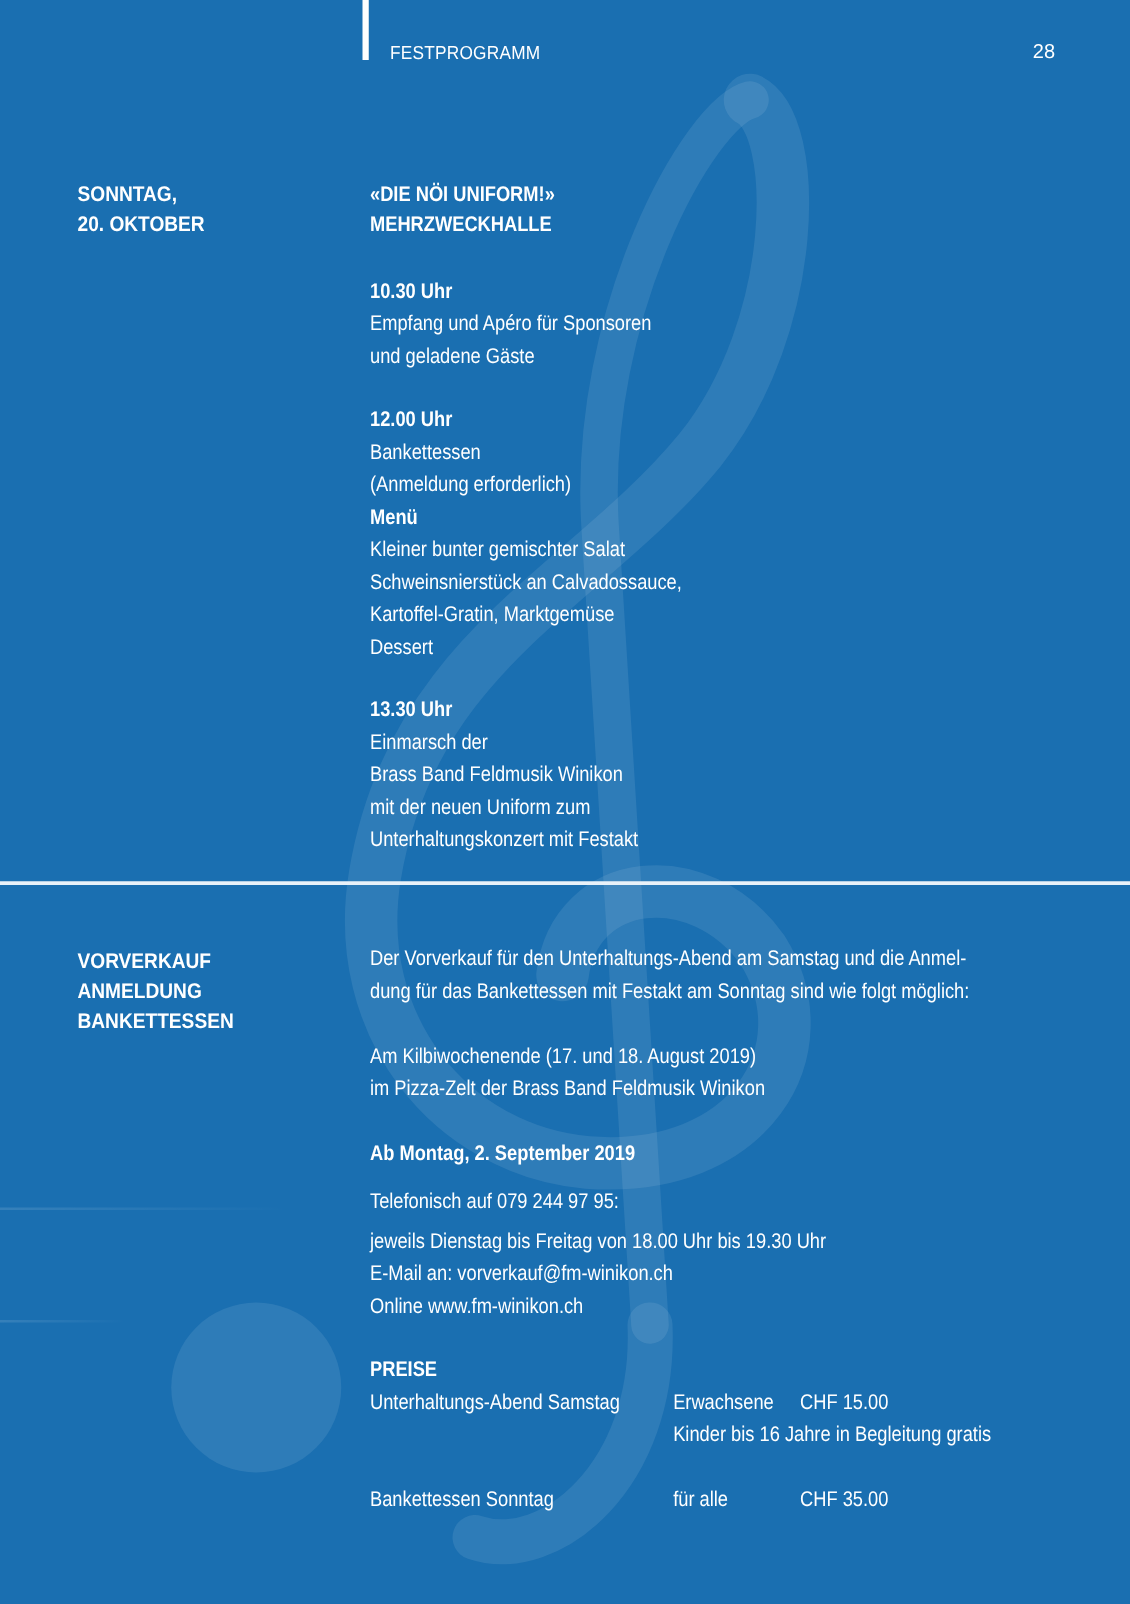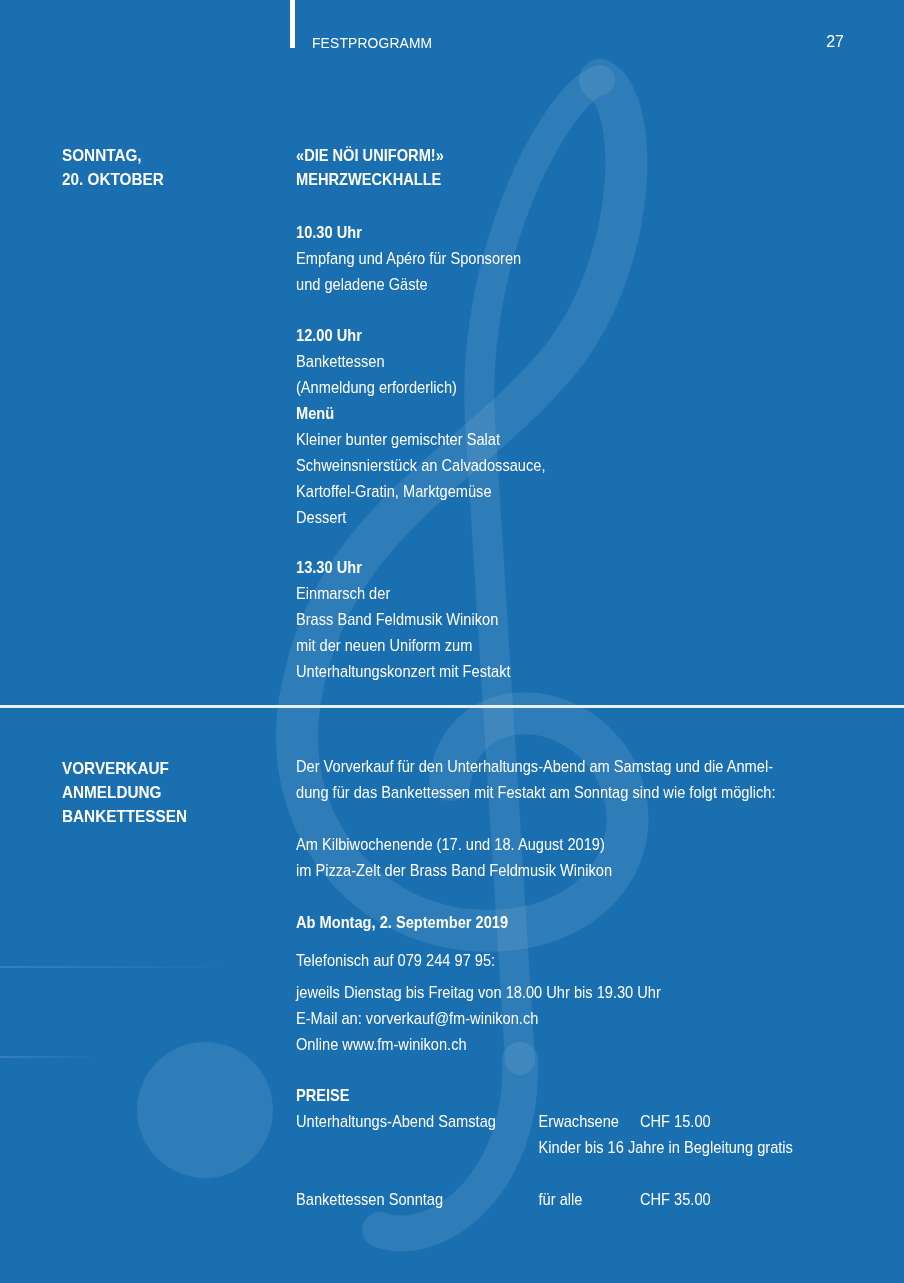--- a/index.html
+++ b/index.html
@@ -40,21 +40,21 @@
       <path d="M520 1060 C 525 1180, 440 1250, 380 1230" stroke-width="36"></path>
     </g>
     <circle cx="205" cy="1110" r="68" fill="#ffffff" fill-opacity="0.09"></circle>
   </svg>
 
   <div class="subtle-line" style="top:966px; width:230px;"></div>
   <div class="subtle-line" style="top:1056px; width:100px;"></div>
 
   <div class="header-bar"></div>
   <div class="header-title">FESTPROGRAMM</div>
-  <div class="page-number">27</div>
+  <div class="page-number">28</div>
 
   <div class="label" style="top:144px;">
     <div>SONNTAG,</div>
     <div>20. OKTOBER</div>
   </div>
 
   <div class="col" style="top:144px; line-height:24px;">
     <p class="b" style="font-size:17px;">«DIE NÖI UNIFORM!»</p>
     <p class="b">MEHRZWECKHALLE</p>
   </div>

